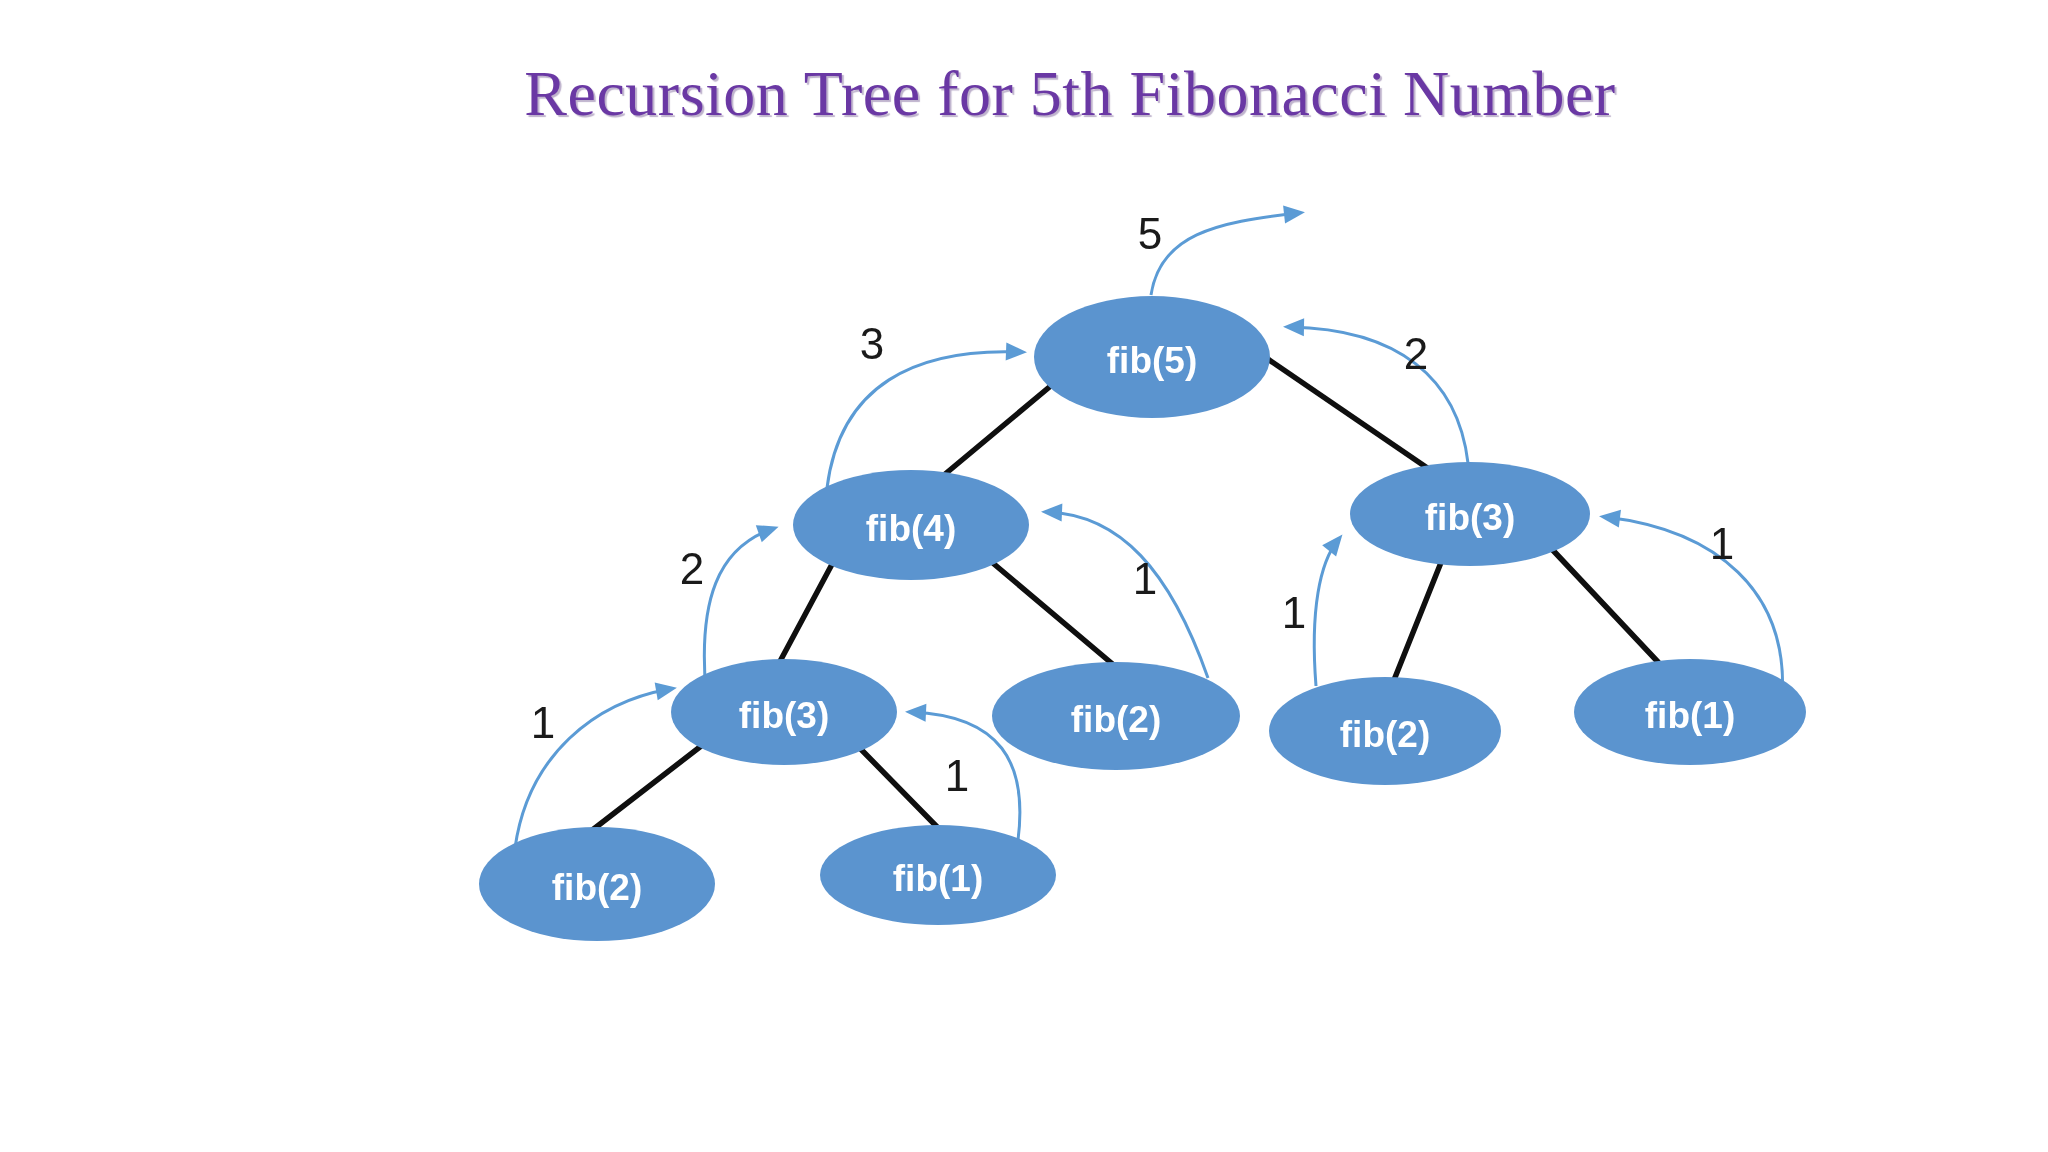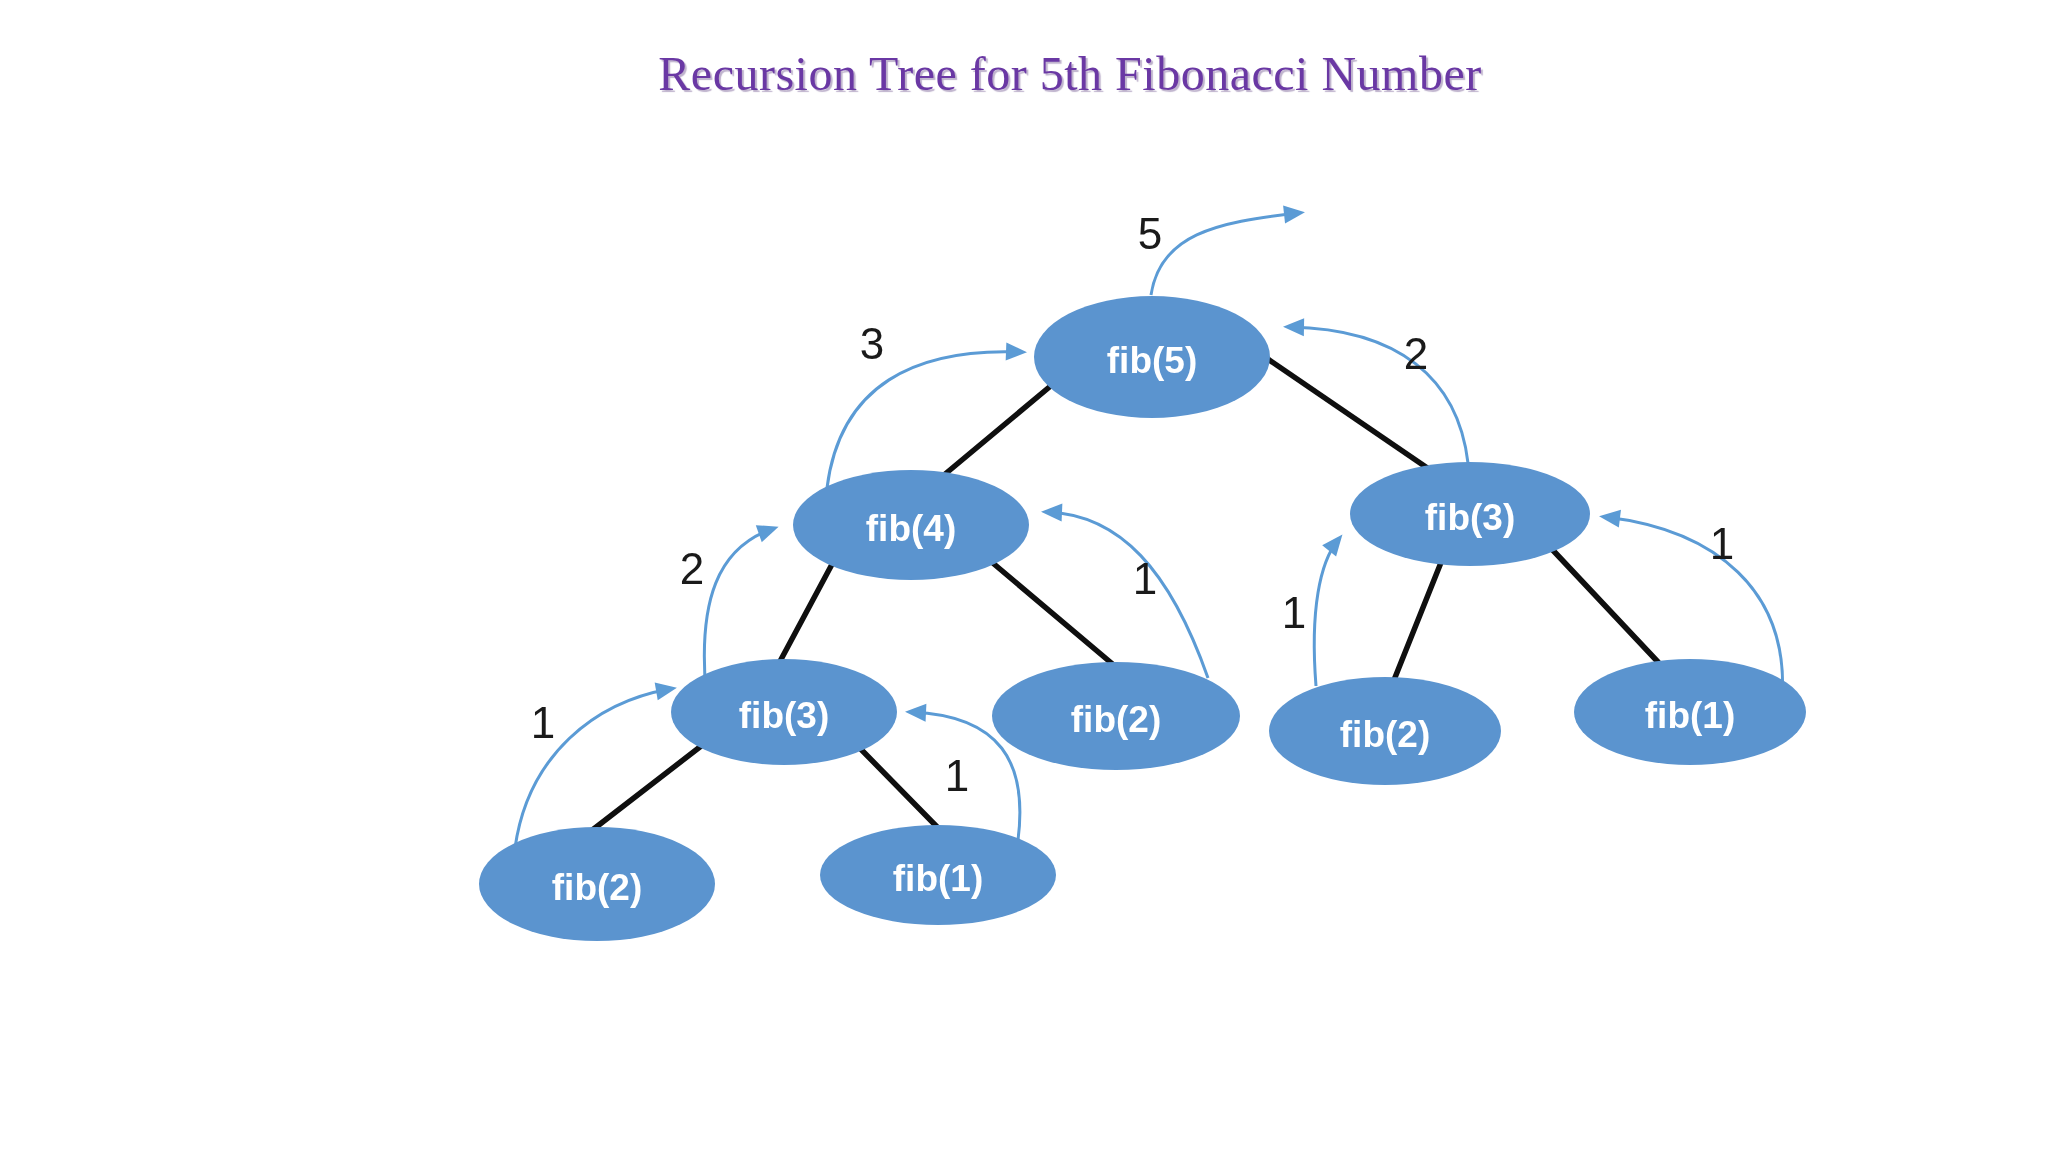--- a/index.html
+++ b/index.html
@@ -10,21 +10,21 @@
     height: 1152px;
     font-family: "Liberation Sans", sans-serif;
   }
   #slide-title {
     position: absolute;
     left: 430px;
     top: 14px;
     width: 1280px;
     text-align: center;
     font-family: "Liberation Serif", serif;
-    font-size: 48px;
+    font-size: 64px;
     font-weight: normal;
     letter-spacing: 0.5px;
     white-space: nowrap;
     text-shadow: 2px 2px 1px rgba(70, 35, 110, 0.35);
   }
   #tree-svg { position: absolute; left: 0; top: 0; }
   .node-text {
     font-family: "Liberation Sans", sans-serif;
     font-weight: bold;
     font-size: 37px;

